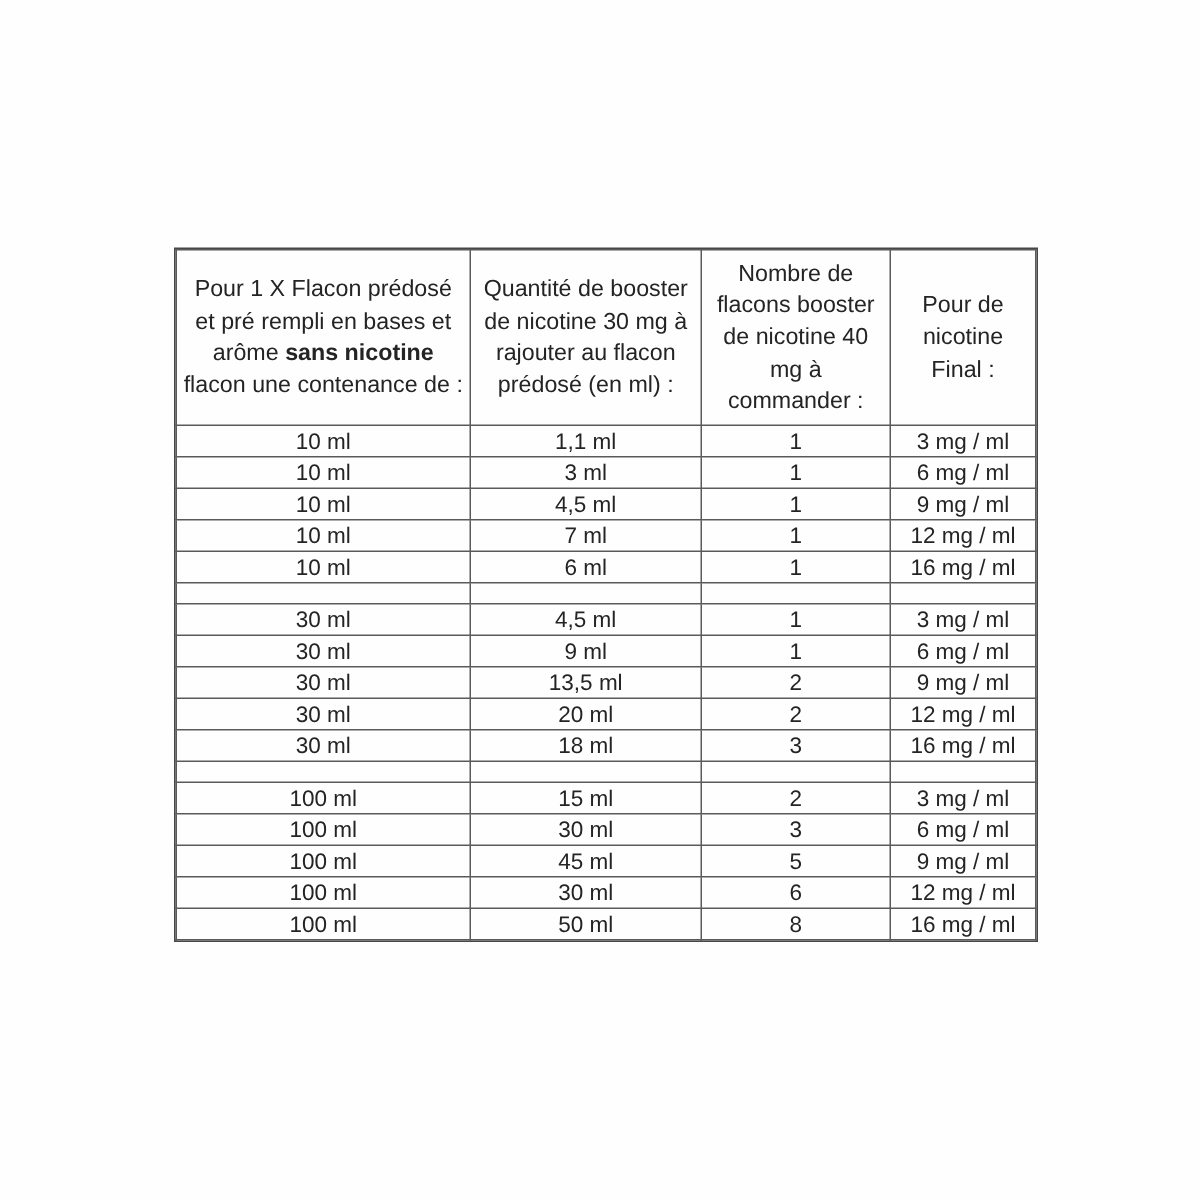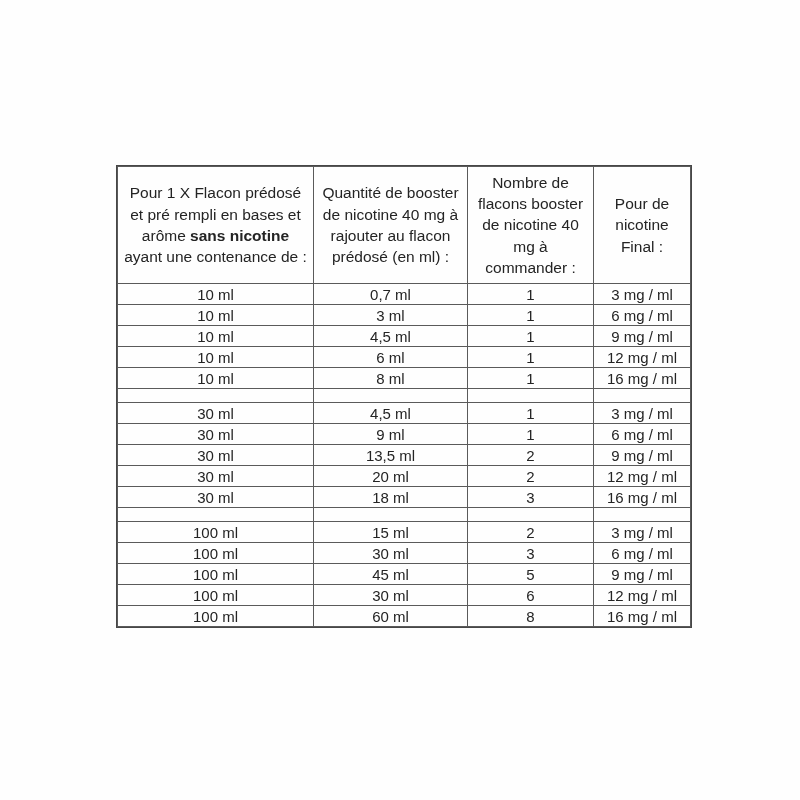--- a/index.html
+++ b/index.html
@@ -57,54 +57,54 @@
 <div class="page">
   <table class="dosage">
     <colgroup>
       <col style="width:196px">
       <col style="width:154px">
       <col style="width:126px">
       <col style="width:97px">
     </colgroup>
     <thead>
       <tr>
-        <th><span>Pour 1 X Flacon prédosé et pré rempli en bases et arôme </span><b>sans nicotine</b><span> ayant une contenance de :</span></th>
-        <th>Quantité de booster de nicotine 40 mg à rajouter au flacon prédosé (en ml) :</th>
+        <th><span>Pour 1 X Flacon prédosé et pré rempli en bases et arôme </span><b>sans nicotine</b><span> flacon une contenance de :</span></th>
+        <th>Quantité de booster de nicotine 30 mg à rajouter au flacon prédosé (en ml) :</th>
         <th>Nombre de flacons booster de nicotine 40 mg à commander :</th>
         <th>Pour de nicotine Final :</th>
       </tr>
     </thead>
     <tbody>
       <tr>
         <td>10 ml</td>
-        <td>0,7 ml</td>
+        <td>1,1 ml</td>
         <td>1</td>
         <td>3 mg / ml</td>
       </tr>
       <tr>
         <td>10 ml</td>
         <td>3 ml</td>
         <td>1</td>
         <td>6 mg / ml</td>
       </tr>
       <tr>
         <td>10 ml</td>
         <td>4,5 ml</td>
         <td>1</td>
         <td>9 mg / ml</td>
       </tr>
       <tr>
         <td>10 ml</td>
-        <td>6 ml</td>
+        <td>7 ml</td>
         <td>1</td>
         <td>12 mg / ml</td>
       </tr>
       <tr>
         <td>10 ml</td>
-        <td>8 ml</td>
+        <td>6 ml</td>
         <td>1</td>
         <td>16 mg / ml</td>
       </tr>
       <tr class="sep">
         <td></td>
         <td></td>
         <td></td>
         <td></td>
       </tr>
       <tr>
@@ -162,19 +162,19 @@
         <td>9 mg / ml</td>
       </tr>
       <tr>
         <td>100 ml</td>
         <td>30 ml</td>
         <td>6</td>
         <td>12 mg / ml</td>
       </tr>
       <tr>
         <td>100 ml</td>
-        <td>60 ml</td>
+        <td>50 ml</td>
         <td>8</td>
         <td>16 mg / ml</td>
       </tr>
     </tbody>
   </table>
 </div>
 
 </body></html>

